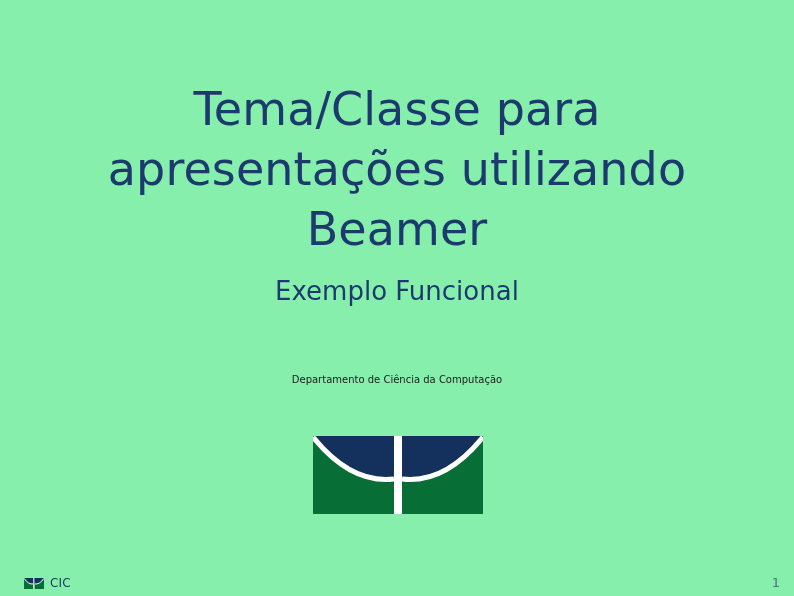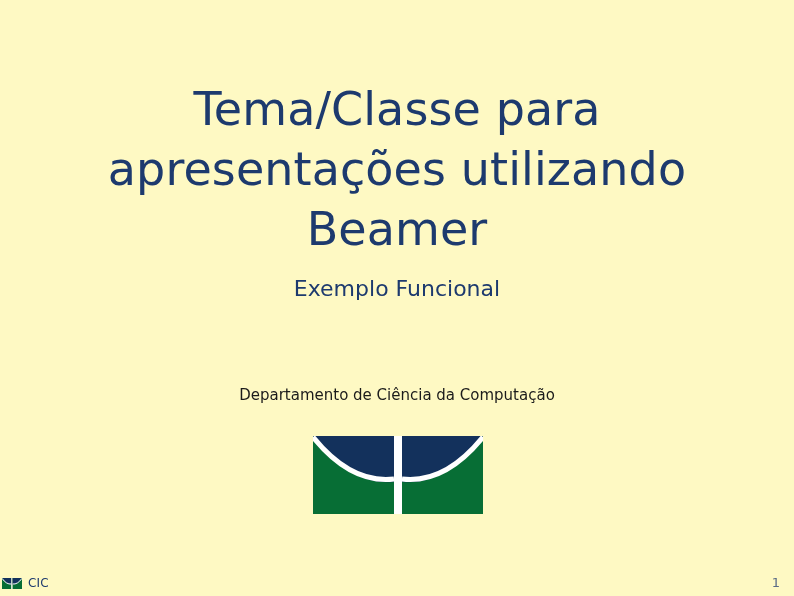--- a/index.html
+++ b/index.html
@@ -7,21 +7,21 @@
     padding: 0;
     background: #ffffff;
   }
   body {
     font-family: "DejaVu Sans", sans-serif;
   }
   #slide {
     position: relative;
     width: 794px;
     height: 596px;
-    background: #fef9c3;
+    background: #86efac;
     overflow: hidden;
     margin: 0;
   }
 
   
   .title-block {
     position: absolute;
     left: 0;
     top: 80px;
     width: 794px;
@@ -32,21 +32,21 @@
     font-size: 46px;
     line-height: 1.30;
     font-weight: 400;
     color: #1d3a6e;
     letter-spacing: 0.1px;
     padding: 0 40px;
     box-sizing: border-box;
   }
   .slide-subtitle {
     font-family: "DejaVu Sans", sans-serif;
-    font-size: 22px;
+    font-size: 26px;
     font-weight: 400;
     color: #1d3a6e;
     margin-top: 17px;
   }
 
   
   .author-block {
     position: absolute;
     left: 0;
     top: 283px;
@@ -68,24 +68,23 @@
   
   .institute-block {
     position: absolute;
     left: 0;
     top: 373px;
     width: 794px;
     text-align: center;
   }
   .institute-line {
     font-family: "DejaVu Sans", sans-serif;
-    font-size: 15px;
+    font-size: 10px;
     color: #1b1b1b;
     line-height: 1.45;
-    margin-top: 12px;
   }
 
   
   .unb-logo {
     position: absolute;
     left: 313px;
     top: 436px;
     width: 170px;
     height: 78px;
   }
@@ -94,21 +93,21 @@
   
   .footer {
     position: absolute;
     left: 0;
     bottom: 0;
     width: 794px;
     height: 36px;
   }
   .footer-left {
     position: absolute;
-    left: 2px;
+    left: 24px;
     bottom: 6px;
     display: flex;
     align-items: center;
     gap: 6px;
   }
   .footer-logo { width: 20px; height: 11px; display: block; }
   .footer-logo svg { display: block; }
   .footer-label {
     font-family: "DejaVu Sans", sans-serif;
     font-size: 12px;

